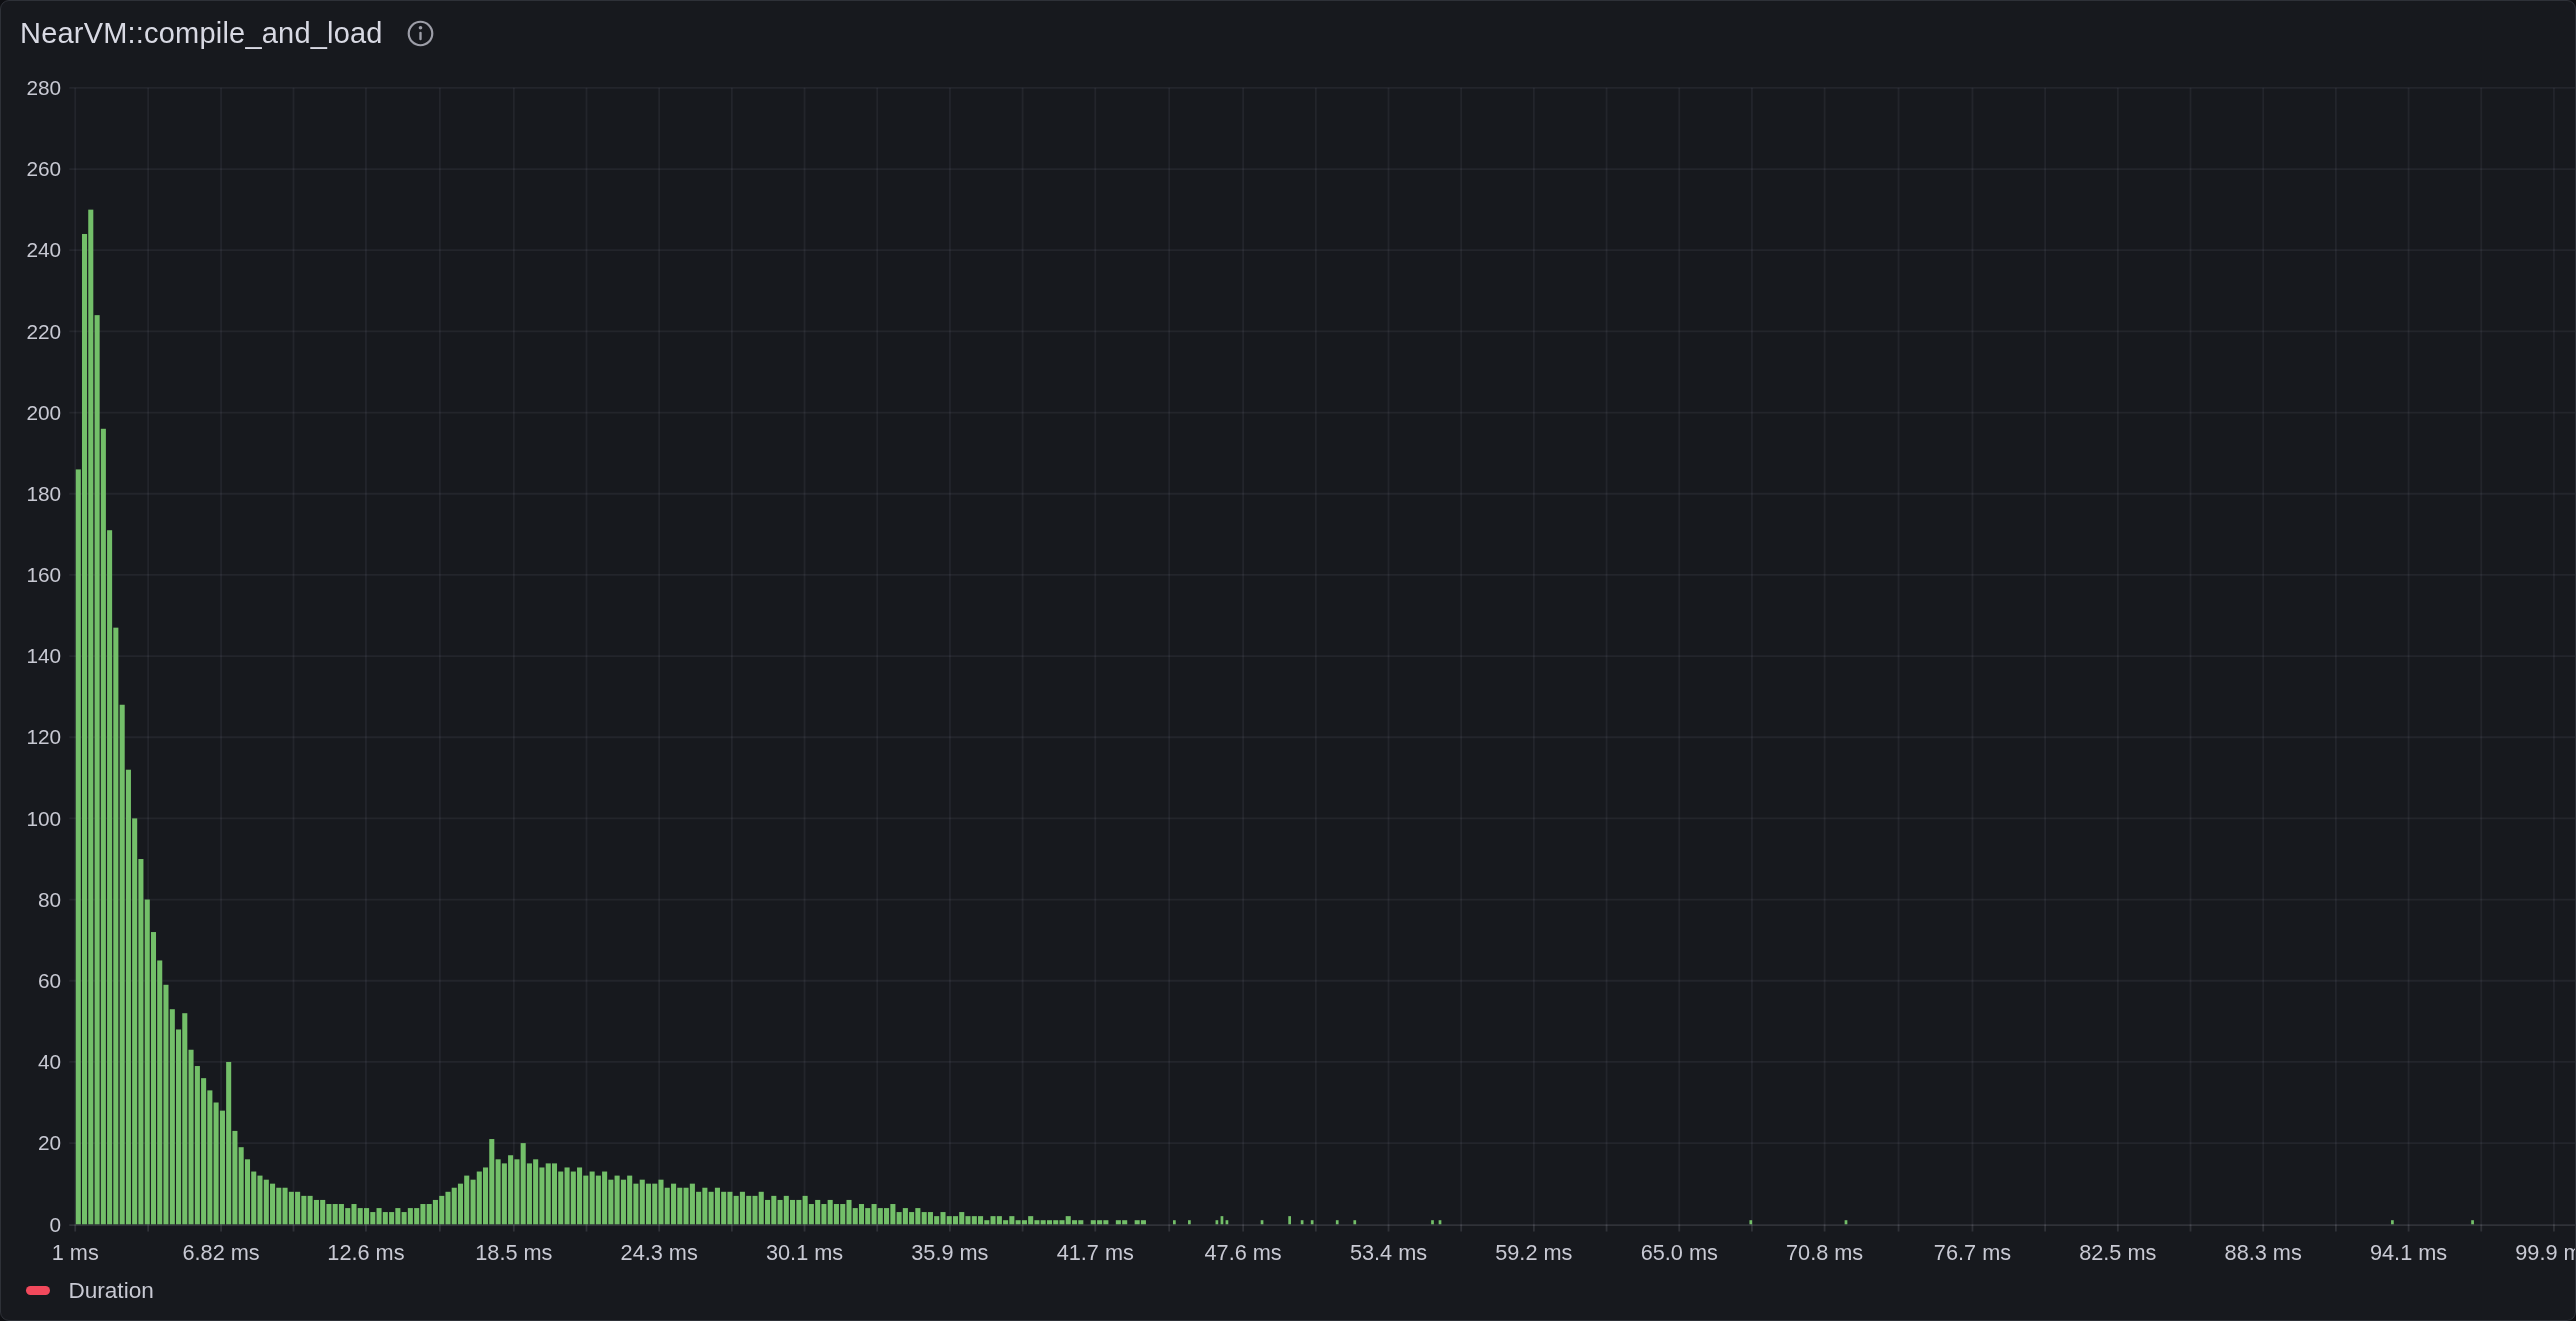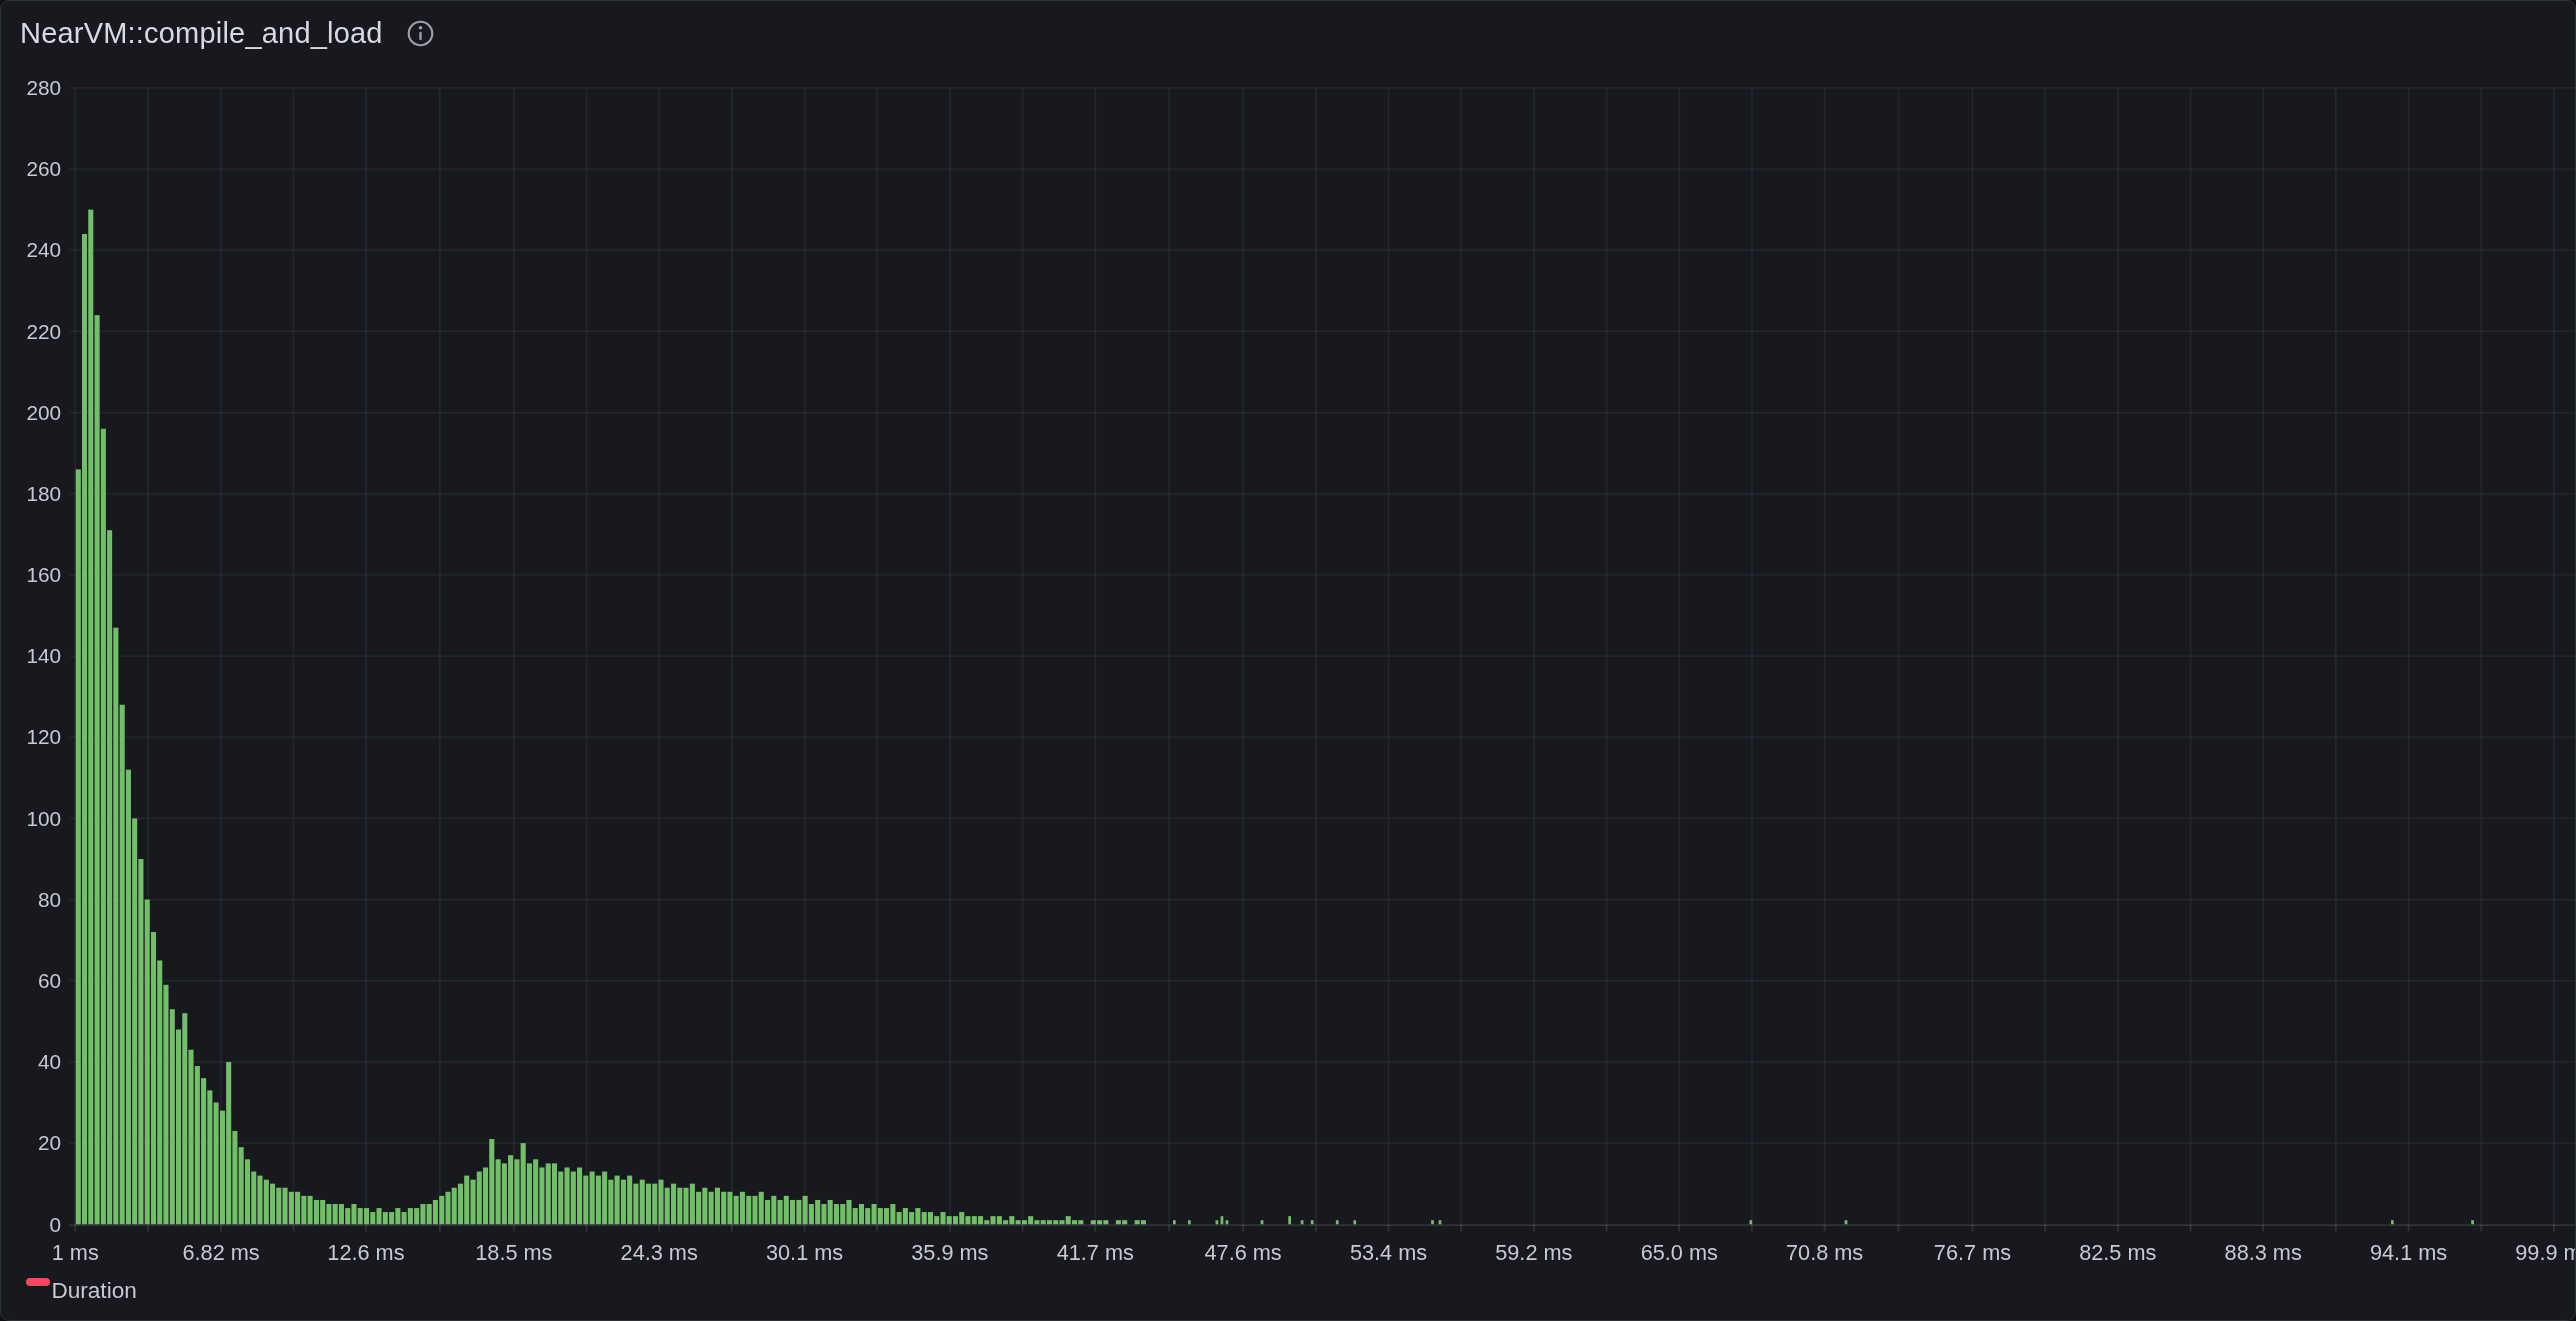--- a/index.html
+++ b/index.html
@@ -21,21 +21,21 @@
   .panel-title{
     margin:0;font-size:29px;font-weight:500;letter-spacing:0.2px;
     color:#d8d9e3;white-space:nowrap;
   }
   .info-icon{display:inline-flex;align-items:center;justify-content:center;width:29px;height:29px;cursor:pointer;}
   #chart-svg{position:absolute;left:0;top:0;z-index:1;}
   .legend{
     position:absolute;left:25px;top:1273px;height:33px;z-index:3;
     display:flex;align-items:center;
   }
-  .legend-item{display:flex;gap:1px;cursor:pointer;}
+  .legend-item{display:flex;align-items:center;gap:18px;cursor:pointer;}
   .legend-marker{width:24.4px;height:8.1px;border-radius:4.5px;display:inline-block;}
   .legend-label{font-size:22.6px;color:#c8c9d3;}
   text{font-family:"Liberation Sans","DejaVu Sans",sans-serif;}
 </style>
 </head>
 <body>
 
 <div class="panel">
 
   <div class="panel-header">

